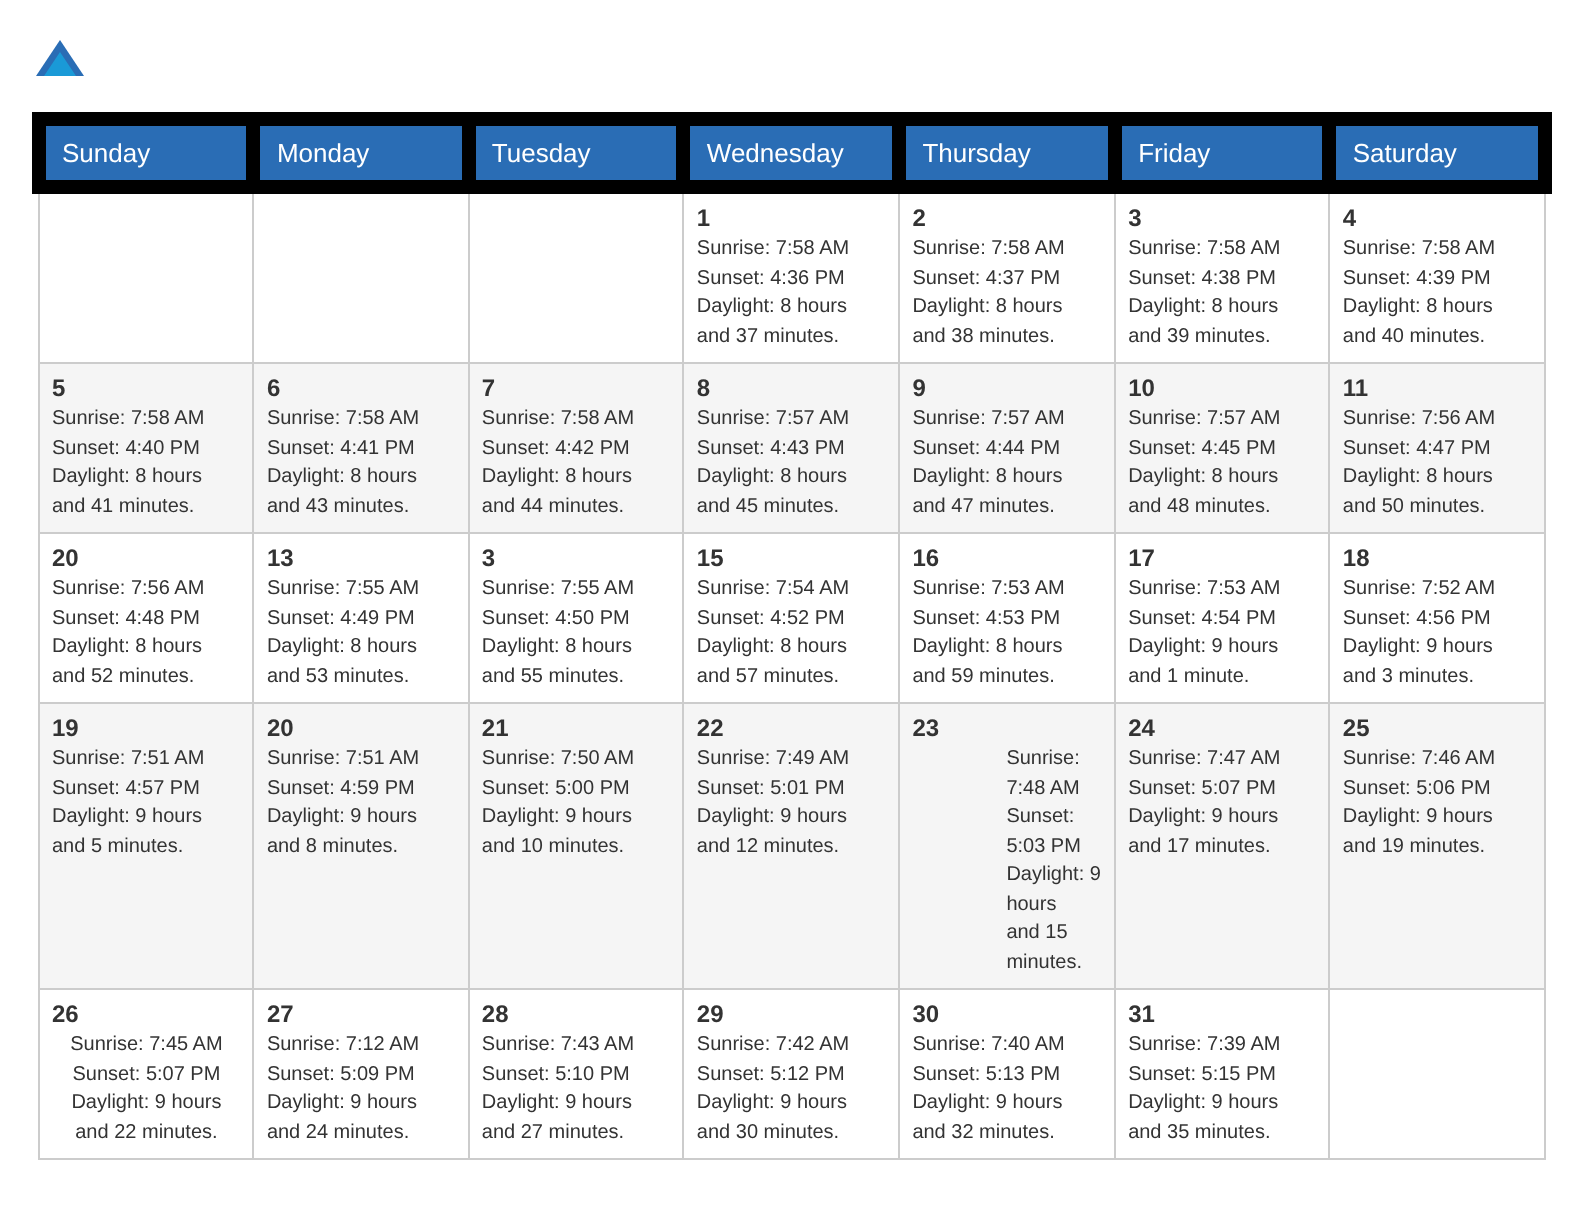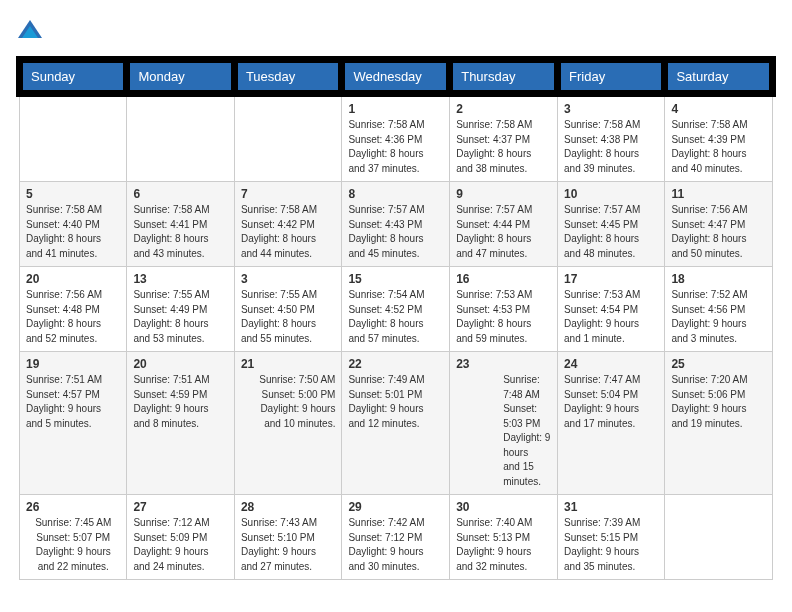--- a/index.html
+++ b/index.html
@@ -272,21 +272,21 @@
         </td>
         <td>
           <span class="day-num">20</span>
           <div class="day-info" style="white-space: pre-line;">Sunrise: 7:51 AM
 Sunset: 4:59 PM
 Daylight: 9 hours
 and 8 minutes.</div>
         </td>
         <td>
           <span class="day-num">21</span>
-          <div class="day-info" style="white-space: pre-line; text-align: right;">Sunrise: 7:50 AM
+          <div class="day-info" style="white-space: pre-line;">Sunrise: 7:50 AM
 Sunset: 5:00 PM
 Daylight: 9 hours
 and 10 minutes.</div>
         </td>
         <td>
           <span class="day-num">22</span>
           <div class="day-info" style="white-space: pre-line;">Sunrise: 7:49 AM
 Sunset: 5:01 PM
 Daylight: 9 hours
 and 12 minutes.</div>
@@ -294,27 +294,27 @@
         <td>
           <span class="day-num">23</span>
           <div class="day-info" style="white-space: pre-line; margin-left: 47px;">Sunrise: 7:48 AM
 Sunset: 5:03 PM
 Daylight: 9 hours
 and 15 minutes.</div>
         </td>
         <td>
           <span class="day-num">24</span>
           <div class="day-info" style="white-space: pre-line;">Sunrise: 7:47 AM
-Sunset: 5:04 PM
+Sunset: 5:07 PM
 Daylight: 9 hours
 and 17 minutes.</div>
         </td>
         <td>
           <span class="day-num">25</span>
-          <div class="day-info" style="white-space: pre-line;">Sunrise: 7:20 AM
+          <div class="day-info" style="white-space: pre-line;">Sunrise: 7:46 AM
 Sunset: 5:06 PM
 Daylight: 9 hours
 and 19 minutes.</div>
         </td>
       </tr>
       <tr>
         <td>
           <span class="day-num">26</span>
           <div class="day-info" style="white-space: pre-line; text-align: center;">Sunrise: 7:45 AM
 Sunset: 5:07 PM
@@ -331,21 +331,21 @@
         <td>
           <span class="day-num">28</span>
           <div class="day-info" style="white-space: pre-line;">Sunrise: 7:43 AM
 Sunset: 5:10 PM
 Daylight: 9 hours
 and 27 minutes.</div>
         </td>
         <td>
           <span class="day-num">29</span>
           <div class="day-info" style="white-space: pre-line;">Sunrise: 7:42 AM
-Sunset: 7:12 PM
+Sunset: 5:12 PM
 Daylight: 9 hours
 and 30 minutes.</div>
         </td>
         <td>
           <span class="day-num">30</span>
           <div class="day-info" style="white-space: pre-line;">Sunrise: 7:40 AM
 Sunset: 5:13 PM
 Daylight: 9 hours
 and 32 minutes.</div>
         </td>

